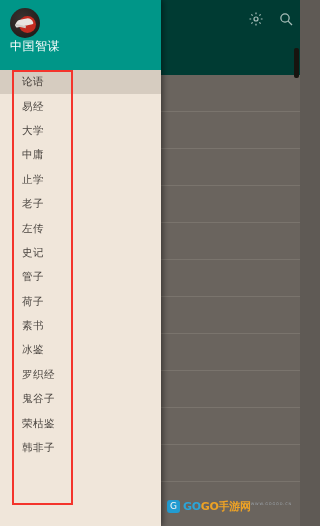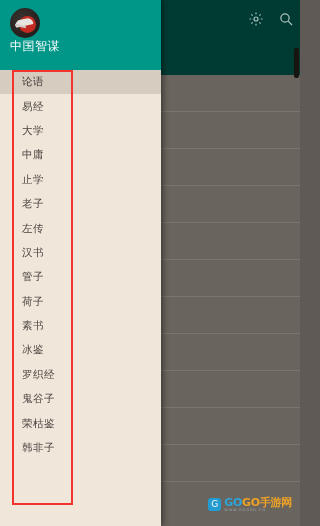--- a/index.html
+++ b/index.html
@@ -70,21 +70,21 @@
     opacity: .95;
   }
   #wm-badge {
     width: 13px; height: 13px;
     border-radius: 3px;
     background: #1f9fd8;
     display: flex; align-items: center; justify-content: center;
     color: #fff; font-size: 9px; line-height: 1;
     font-family: "DejaVu Sans", sans-serif;
   }
-  #wm-text { display: flex; flex-direction: column; line-height: 1; }
+  #wm-text { display: flex; flex-direction: row; line-height: 1; }
   #wm-main {
     font-size: 11px; font-weight: bold; letter-spacing: -.3px;
     font-family: "DejaVu Sans", sans-serif;
   }
   #wm-main .go1 { color: #27a9e1; }
   #wm-main .go2 { color: #f5a623; }
   #wm-main .cn  { color: #f5a623; }
   #wm-url {
     font-size: 3.6px; color: #9fa6ad; letter-spacing: .8px;
     margin-top: 1.5px;
@@ -248,21 +248,21 @@
       <div class="drawer-item">
         <span>止学</span>
       </div>
       <div class="drawer-item">
         <span>老子</span>
       </div>
       <div class="drawer-item">
         <span>左传</span>
       </div>
       <div class="drawer-item">
-        <span>汉书</span>
+        <span>史记</span>
       </div>
       <div class="drawer-item">
         <span>管子</span>
       </div>
       <div class="drawer-item">
         <span>荷子</span>
       </div>
       <div class="drawer-item">
         <span>素书</span>
       </div>

